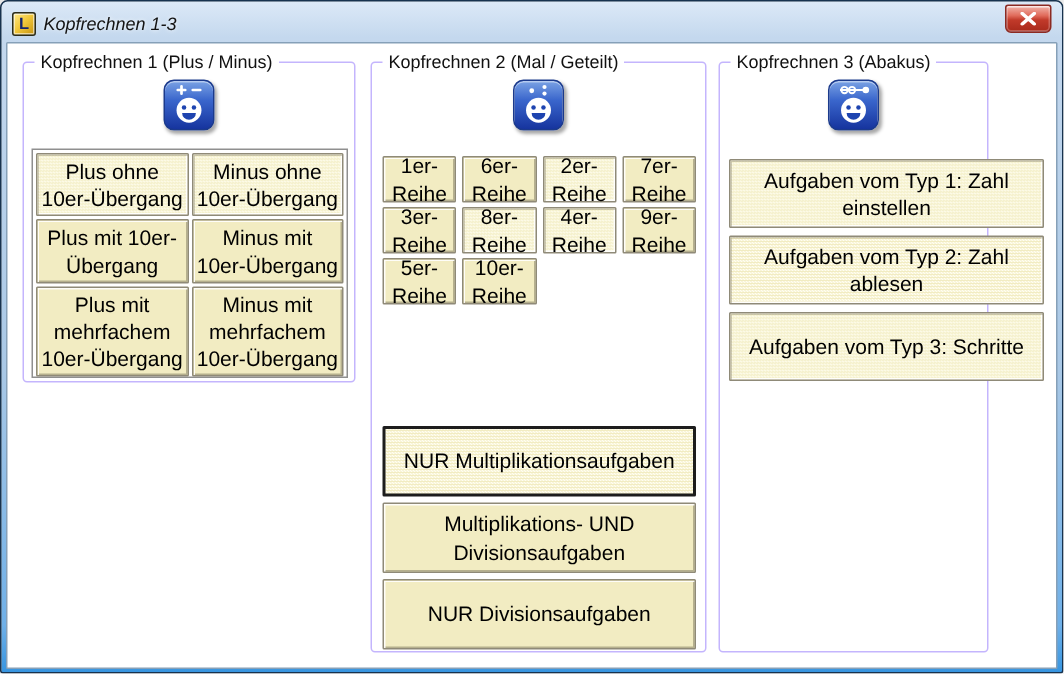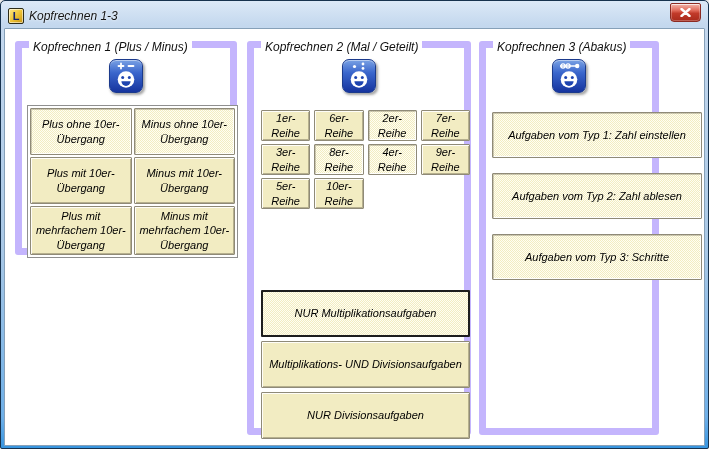--- a/index.html
+++ b/index.html
@@ -30,39 +30,39 @@
     display:flex;align-items:center;justify-content:center;
     box-shadow:inset 0 1px 0 rgba(255,255,255,.6), inset 0 0 0 1px rgba(255,255,255,.25);
     cursor:pointer;
   }
   .client{
     position:relative;background:#ffffff;height:418px;
     border:1px solid #86a0b8;border-radius:1px;
   }
 
   .group{
-    position:absolute;border:7px solid #c4b5fd;border-radius:3px;background:#fff;font-style:italic;
+    position:absolute;border:1px solid #c4b5fd;border-radius:3px;background:#fff;
   }
   .group-label{
     position:absolute;top:-8px;left:7px;background:#fff;padding:0 4px;
     font-size:12px;color:#111;white-space:nowrap;
   }
   .icon-row{position:absolute;top:11px;left:0;right:0;display:flex;justify-content:center;}
   .smiley-icon{
     width:34px;height:34px;border-radius:7px;border:1px solid #1b3a8c;
     background:linear-gradient(180deg,#7aa2e4 0%,#3a66cc 40%,#16349e 100%);
     box-shadow:inset 0 1px 0 rgba(255,255,255,.45), 1.5px 2px 2.5px rgba(0,0,0,.35);
   }
 
   .btn{
     background:#f2ecc2;
     border:1px solid #8f8a78;
     box-shadow:inset 1px 1px 0 rgba(255,255,254,.9), inset -1px -1px 0 rgba(122,116,90,.5);
     display:flex;align-items:center;justify-content:center;text-align:center;
-    font-size:11px;color:#000;line-height:1.3;padding:2px 2px;cursor:pointer;
+    font-size:14px;color:#000;line-height:1.3;padding:2px 2px;cursor:pointer;
     border-radius:1px;
   }
   .btn.selected{
     background:#f9f6e0;
     background-image:conic-gradient(#fffef2 25%, #f2ecc2 25% 50%, #fffef2 50% 75%, #f2ecc2 75%);
     background-size:2px 2px;
     box-shadow:inset 1px 1px 0 rgba(120,115,92,.35), inset -1px -1px 0 rgba(255,255,255,.9);
   }
   .btn.focused{
     border:2px solid #1d1d1d;
@@ -78,21 +78,21 @@
     position:absolute;left:7px;top:62px;width:209px;
     display:grid;grid-template-columns:1fr 1fr 1fr 1fr;grid-auto-rows:31px;column-gap:4px;row-gap:3px;
   }
   .mode-list{
     position:absolute;left:7px;top:242px;width:209px;
     display:flex;flex-direction:column;gap:4px;
   }
   .mode-list .btn{height:47px;}
   .abakus-list{
     position:absolute;left:6px;top:64px;width:210px;
-    display:flex;flex-direction:column;gap:15px;
+    display:flex;flex-direction:column;gap:5px;
   }
   .abakus-list .btn{height:46px;}
 
   .g1{left:10px;top:12px;width:222px;height:214px;}
   .g2{left:242px;top:12px;width:224px;height:394px;}
   .g3{left:474px;top:12px;width:180px;height:394px;}
 </style>
 </head>
 <body>
 

